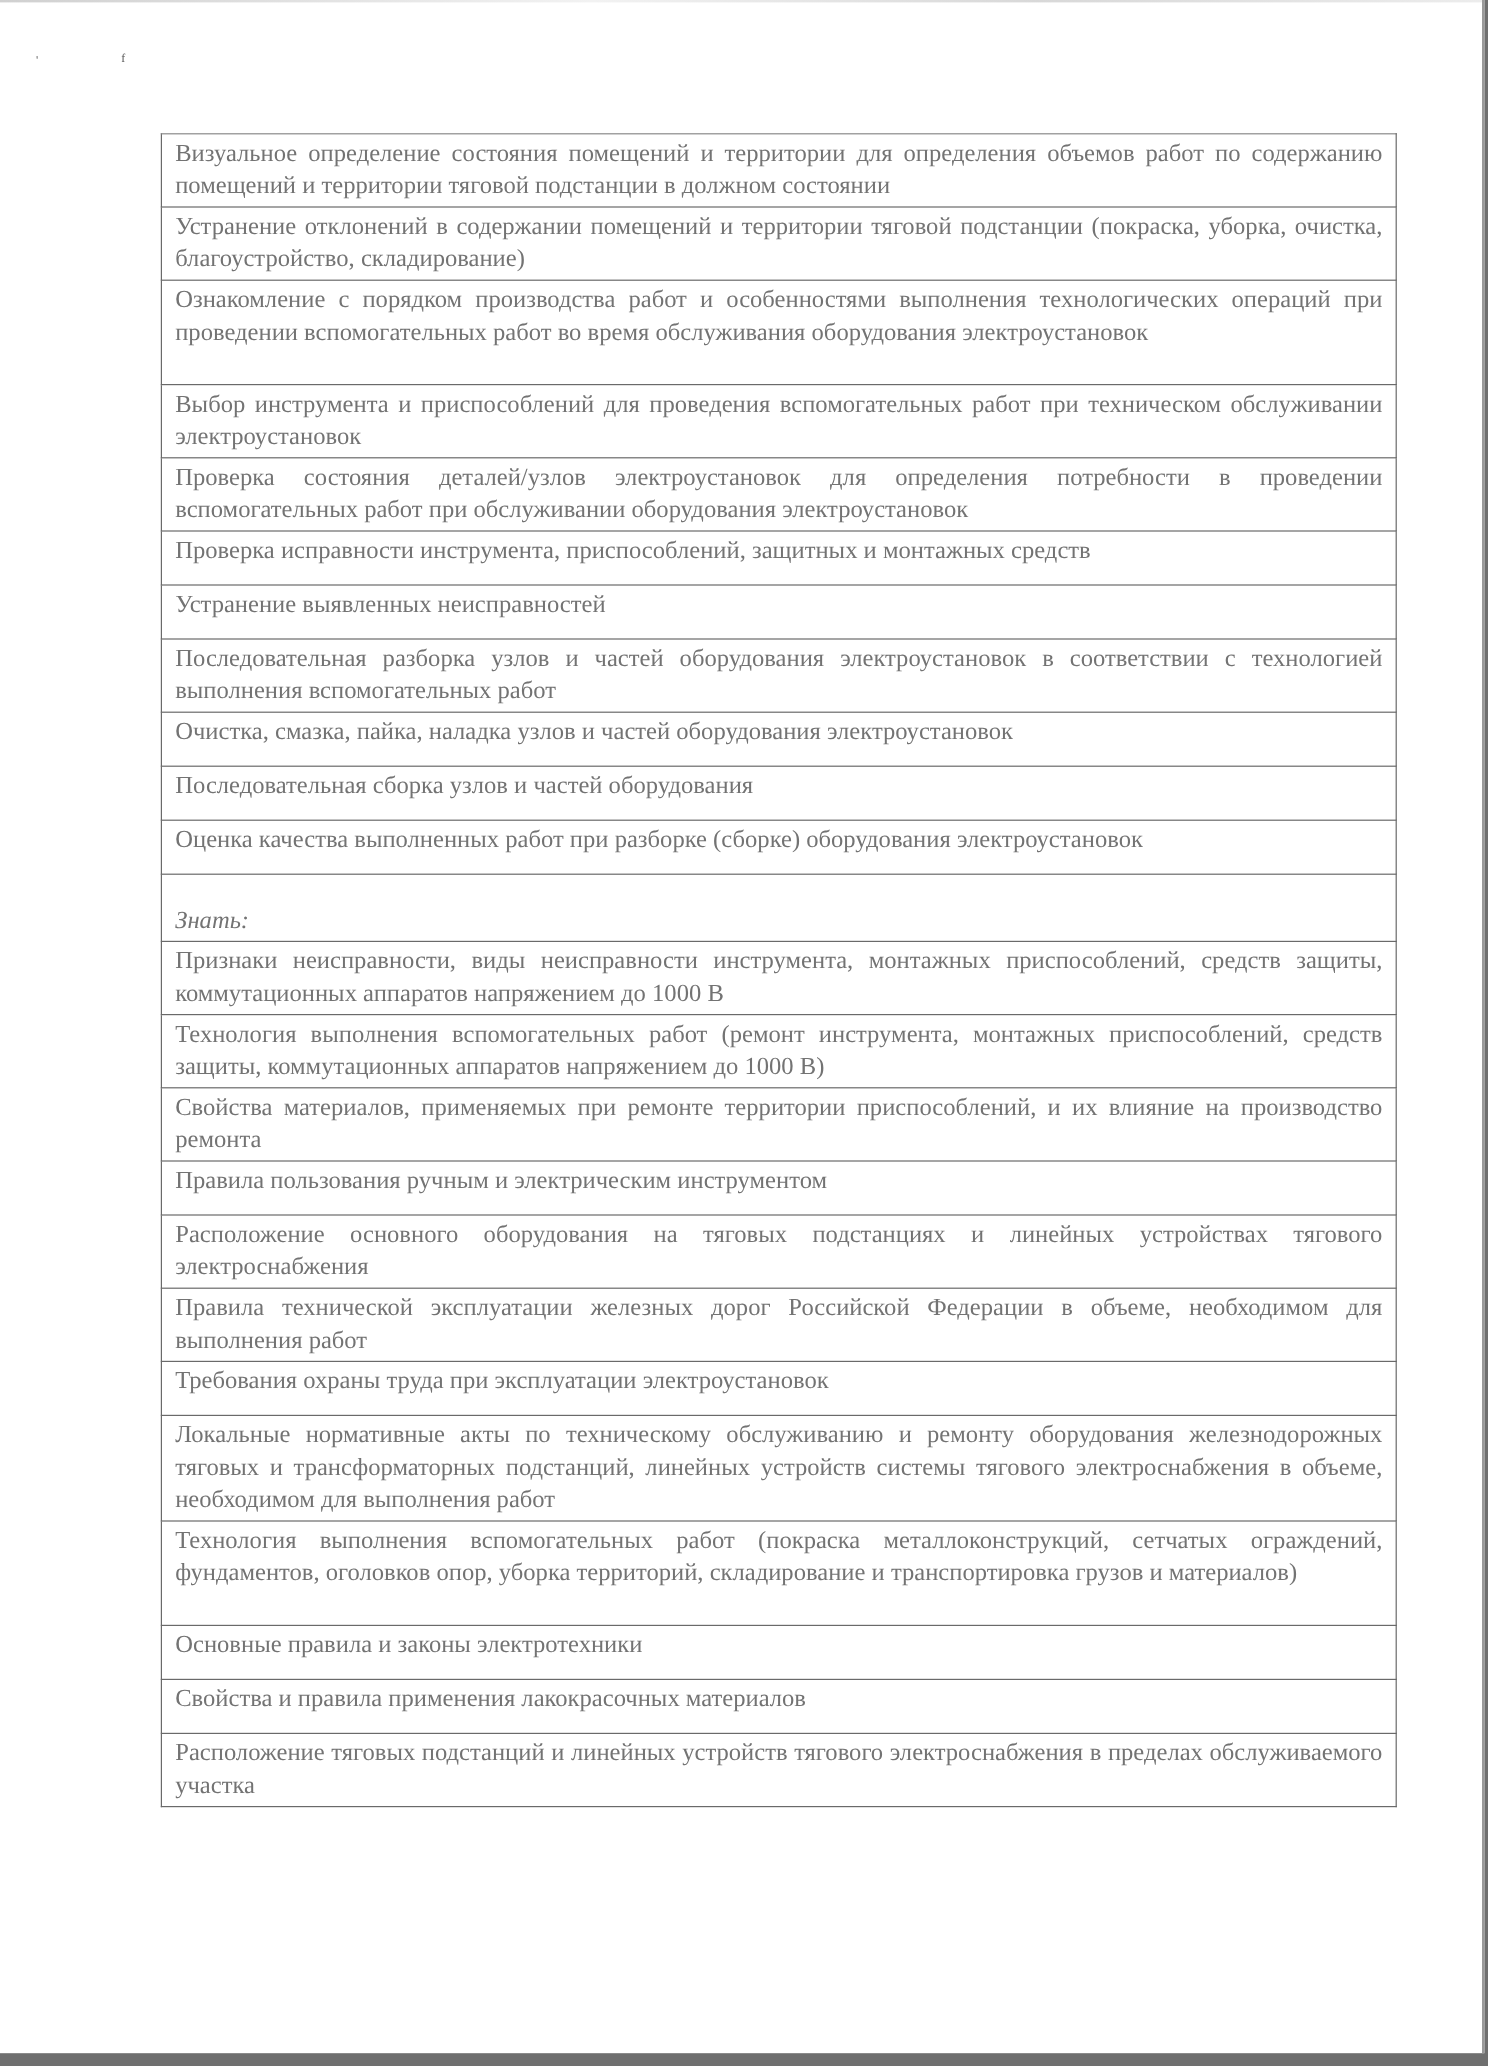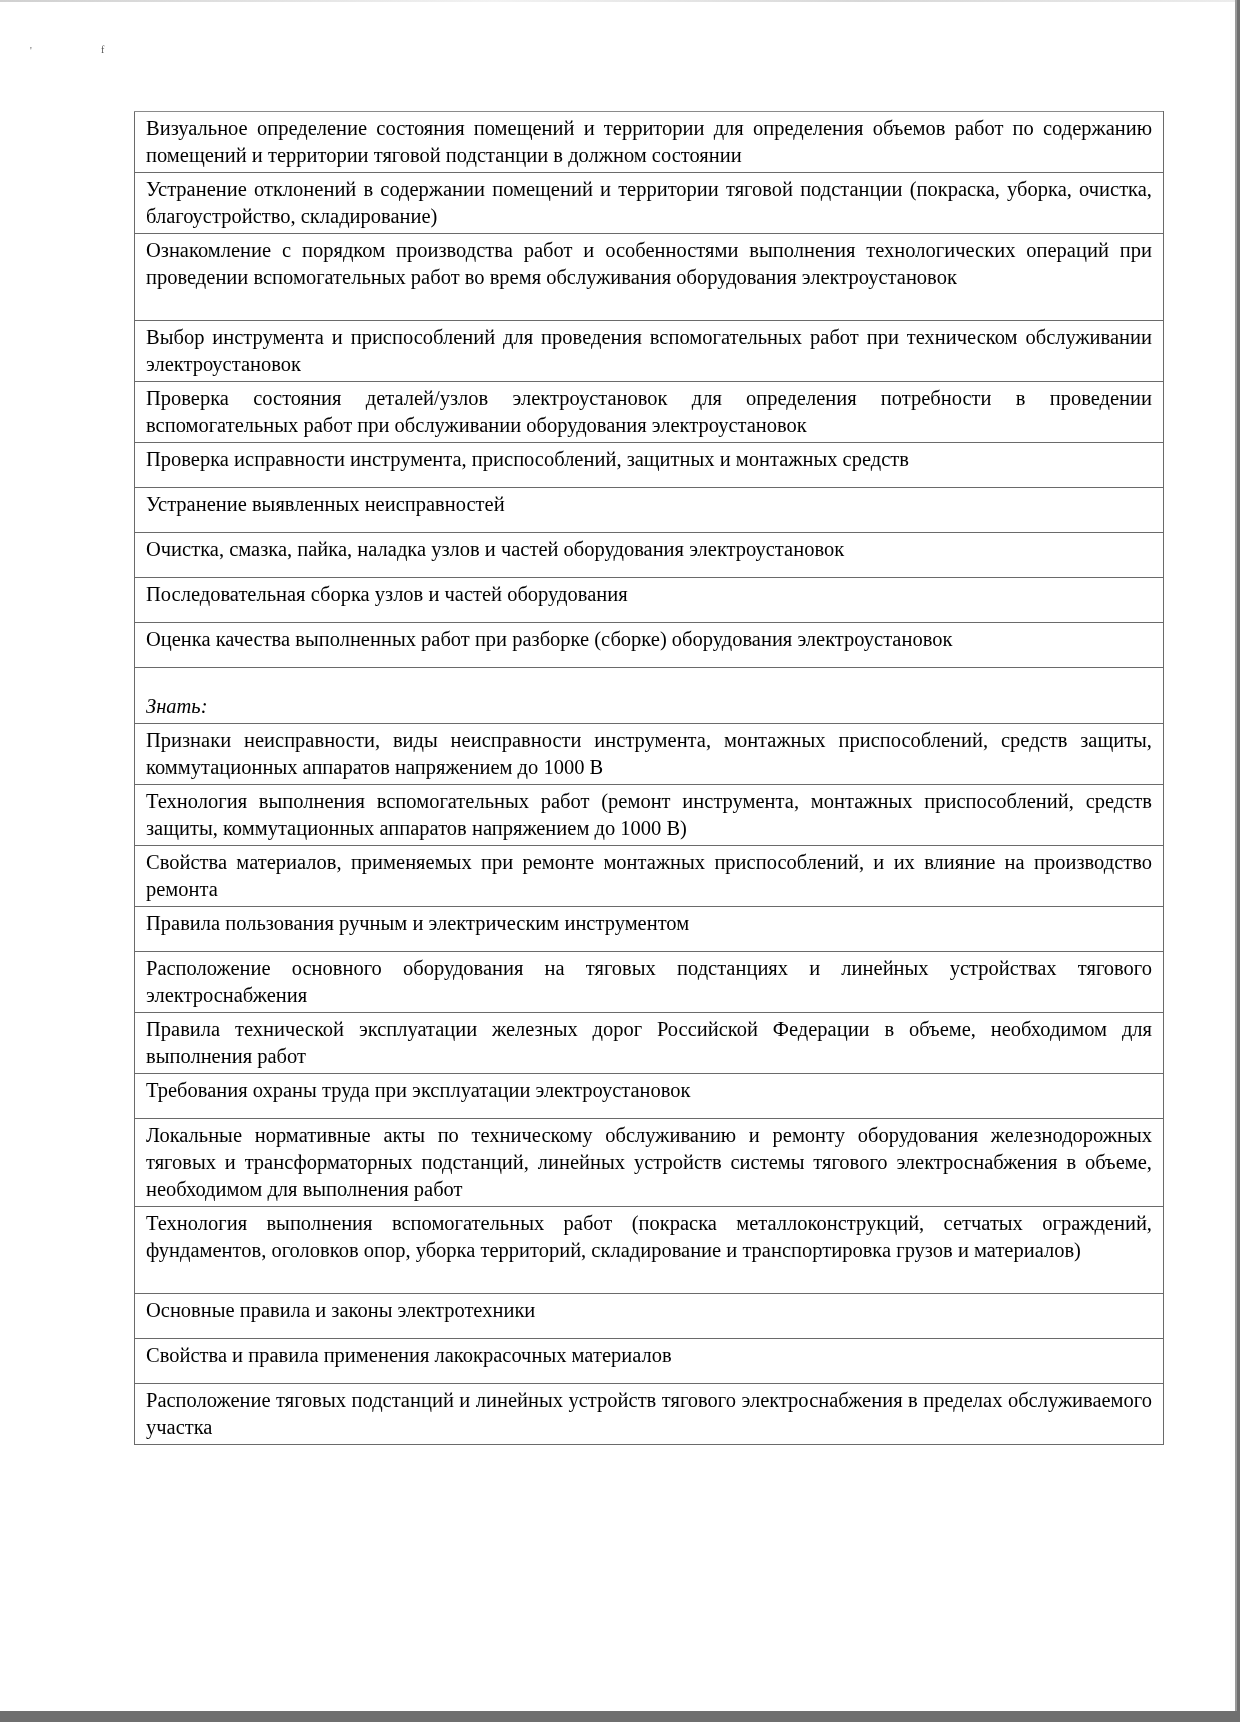--- a/index.html
+++ b/index.html
@@ -18,21 +18,21 @@
   .mark { position: absolute; color: #555; font-size: 10px; line-height: 10px; }
   .mark.m1 { left: 30px; top: 46px; }
   .mark.m2 { left: 101px; top: 45px; }
   table.doc {
     position: absolute; left: 134px; top: 111px; width: 1030px;
     border-collapse: collapse; table-layout: fixed;
   }
   table.doc td {
     border: 1px solid #6a6a6a; border-top: 1.5px solid #8a8a8a;
     padding: 3px 11px 3px 11px; vertical-align: top;
-    font-size: 20.5px; line-height: 27px; color: #000000; text-align: justify;
+    font-size: 20.5px; line-height: 27px; color: #737373; text-align: justify;
   }
   table.doc { border: 1.5px solid #555; }
   td.h1 { height: 38px; }
   td.h2 { height: 51px; }
   td.h3 { height: 80px; }
   td.hk { height: 49px; vertical-align: bottom !important; font-style: italic; }
 </style>
 </head>
 <body>
 
@@ -58,39 +58,42 @@
         <tr>
           <td class="h2">Проверка состояния деталей/узлов электроустановок для определения потребности в проведении вспомогательных работ при обслуживании оборудования электроустановок</td>
         </tr>
         <tr>
           <td class="h1">Проверка исправности инструмента, приспособлений, защитных и монтажных средств</td>
         </tr>
         <tr>
           <td class="h1">Устранение выявленных неисправностей</td>
         </tr>
         <tr>
+          <td class="h2">Последовательная разборка узлов и частей оборудования электроустановок в соответствии с технологией выполнения вспомогательных работ</td>
+        </tr>
+        <tr>
           <td class="h1">Очистка, смазка, пайка, наладка узлов и частей оборудования электроустановок</td>
         </tr>
         <tr>
           <td class="h1">Последовательная сборка узлов и частей оборудования</td>
         </tr>
         <tr>
           <td class="h1">Оценка качества выполненных работ при разборке (сборке) оборудования электроустановок</td>
         </tr>
         <tr>
           <td class="hk">Знать:</td>
         </tr>
         <tr>
           <td class="h2">Признаки неисправности, виды неисправности инструмента, монтажных приспособлений, средств защиты, коммутационных аппаратов напряжением до 1000 В</td>
         </tr>
         <tr>
           <td class="h2">Технология выполнения вспомогательных работ (ремонт инструмента, монтажных приспособлений, средств защиты, коммутационных аппаратов напряжением до 1000 В)</td>
         </tr>
         <tr>
-          <td class="h2">Свойства материалов, применяемых при ремонте монтажных приспособлений, и их влияние на производство ремонта</td>
+          <td class="h2">Свойства материалов, применяемых при ремонте территории приспособлений, и их влияние на производство ремонта</td>
         </tr>
         <tr>
           <td class="h1">Правила пользования ручным и электрическим инструментом</td>
         </tr>
         <tr>
           <td class="h2">Расположение основного оборудования на тяговых подстанциях и линейных устройствах тягового электроснабжения</td>
         </tr>
         <tr>
           <td class="h2">Правила технической эксплуатации железных дорог Российской Федерации в объеме, необходимом для выполнения работ</td>
         </tr>

